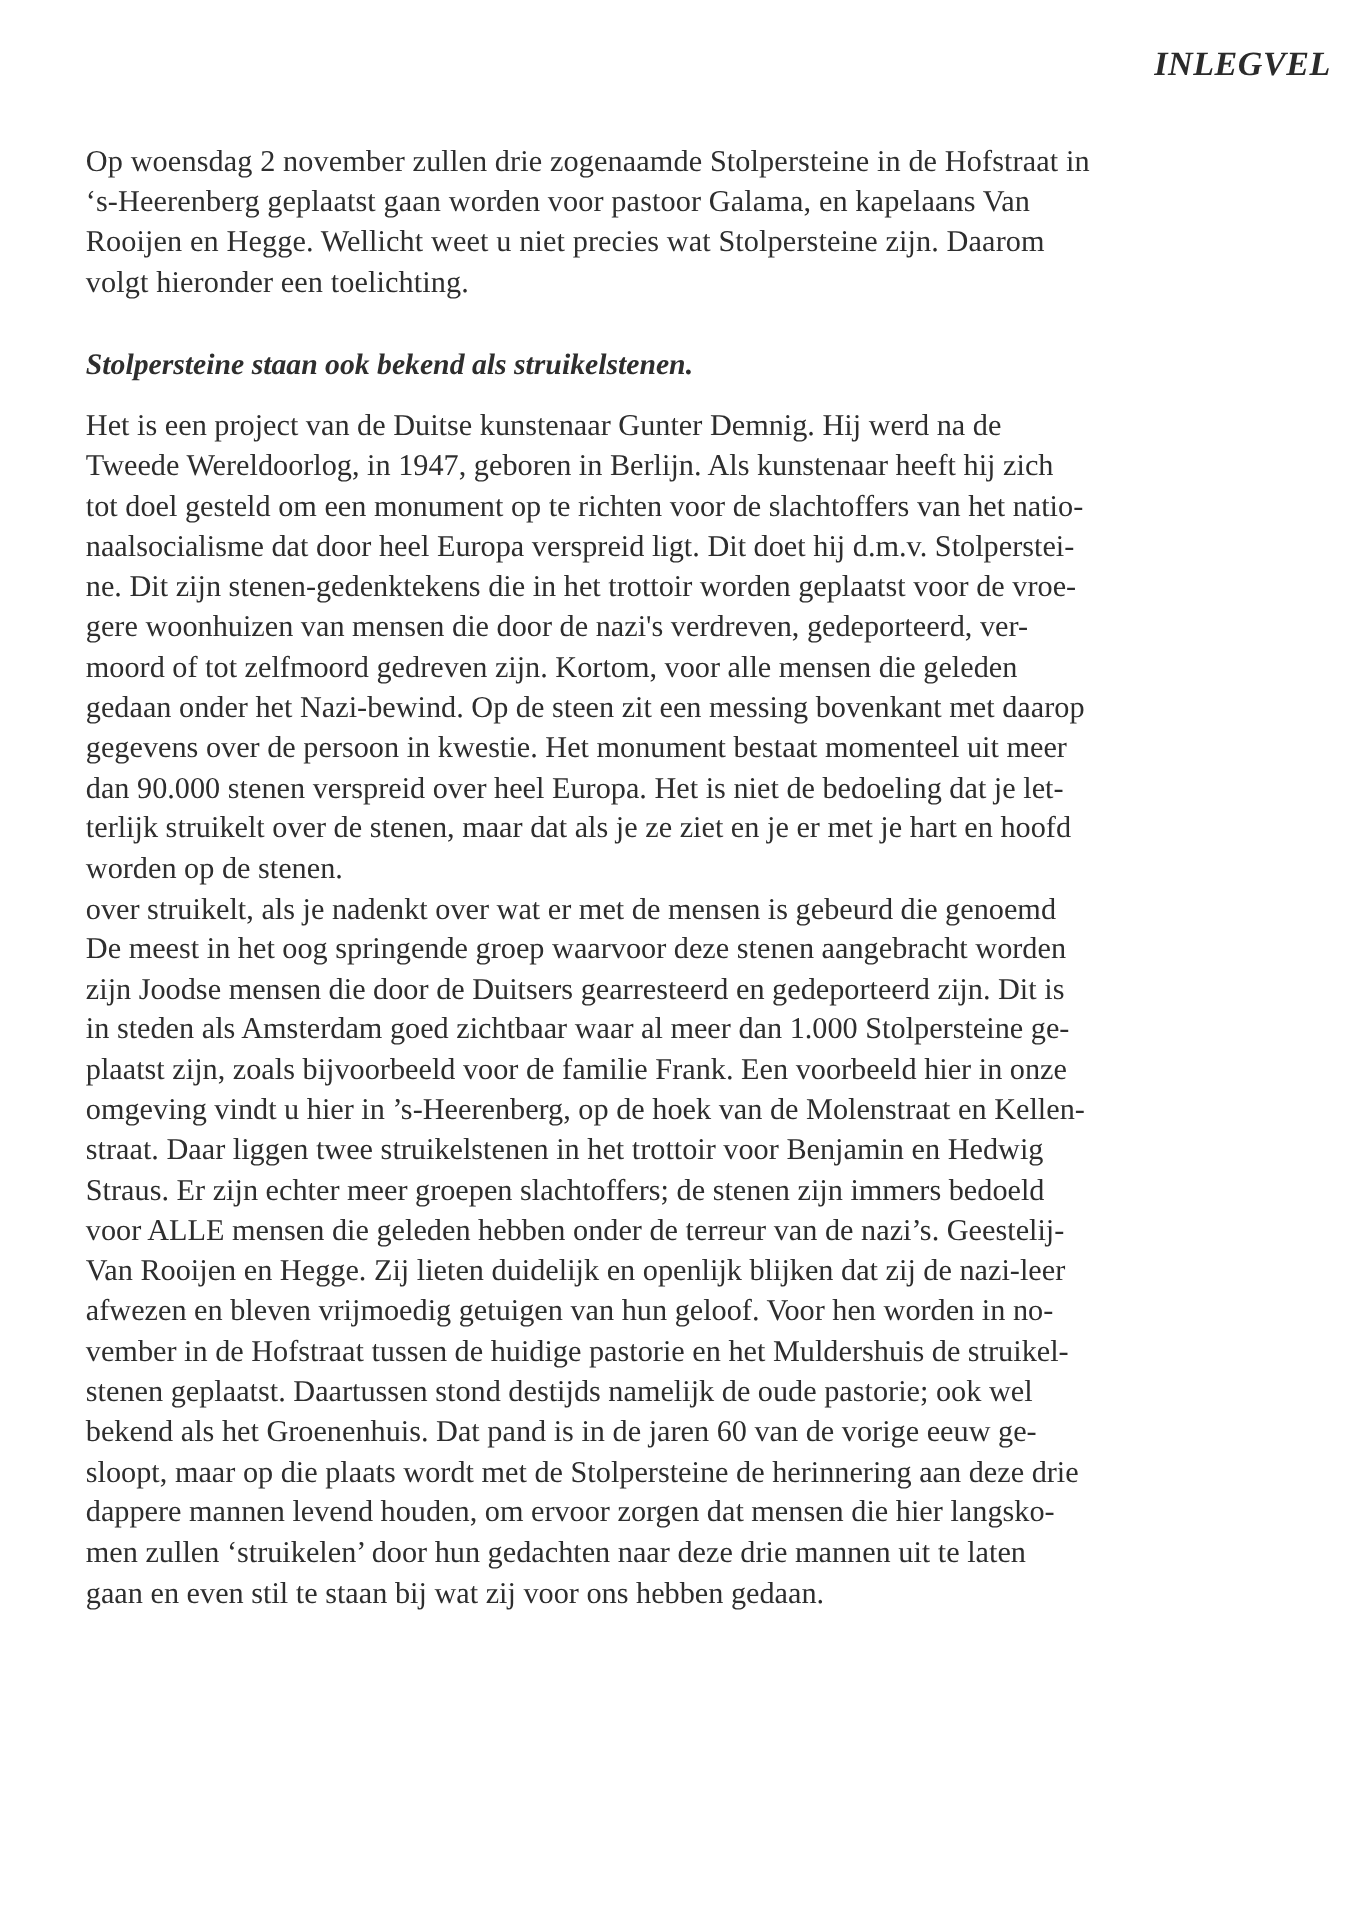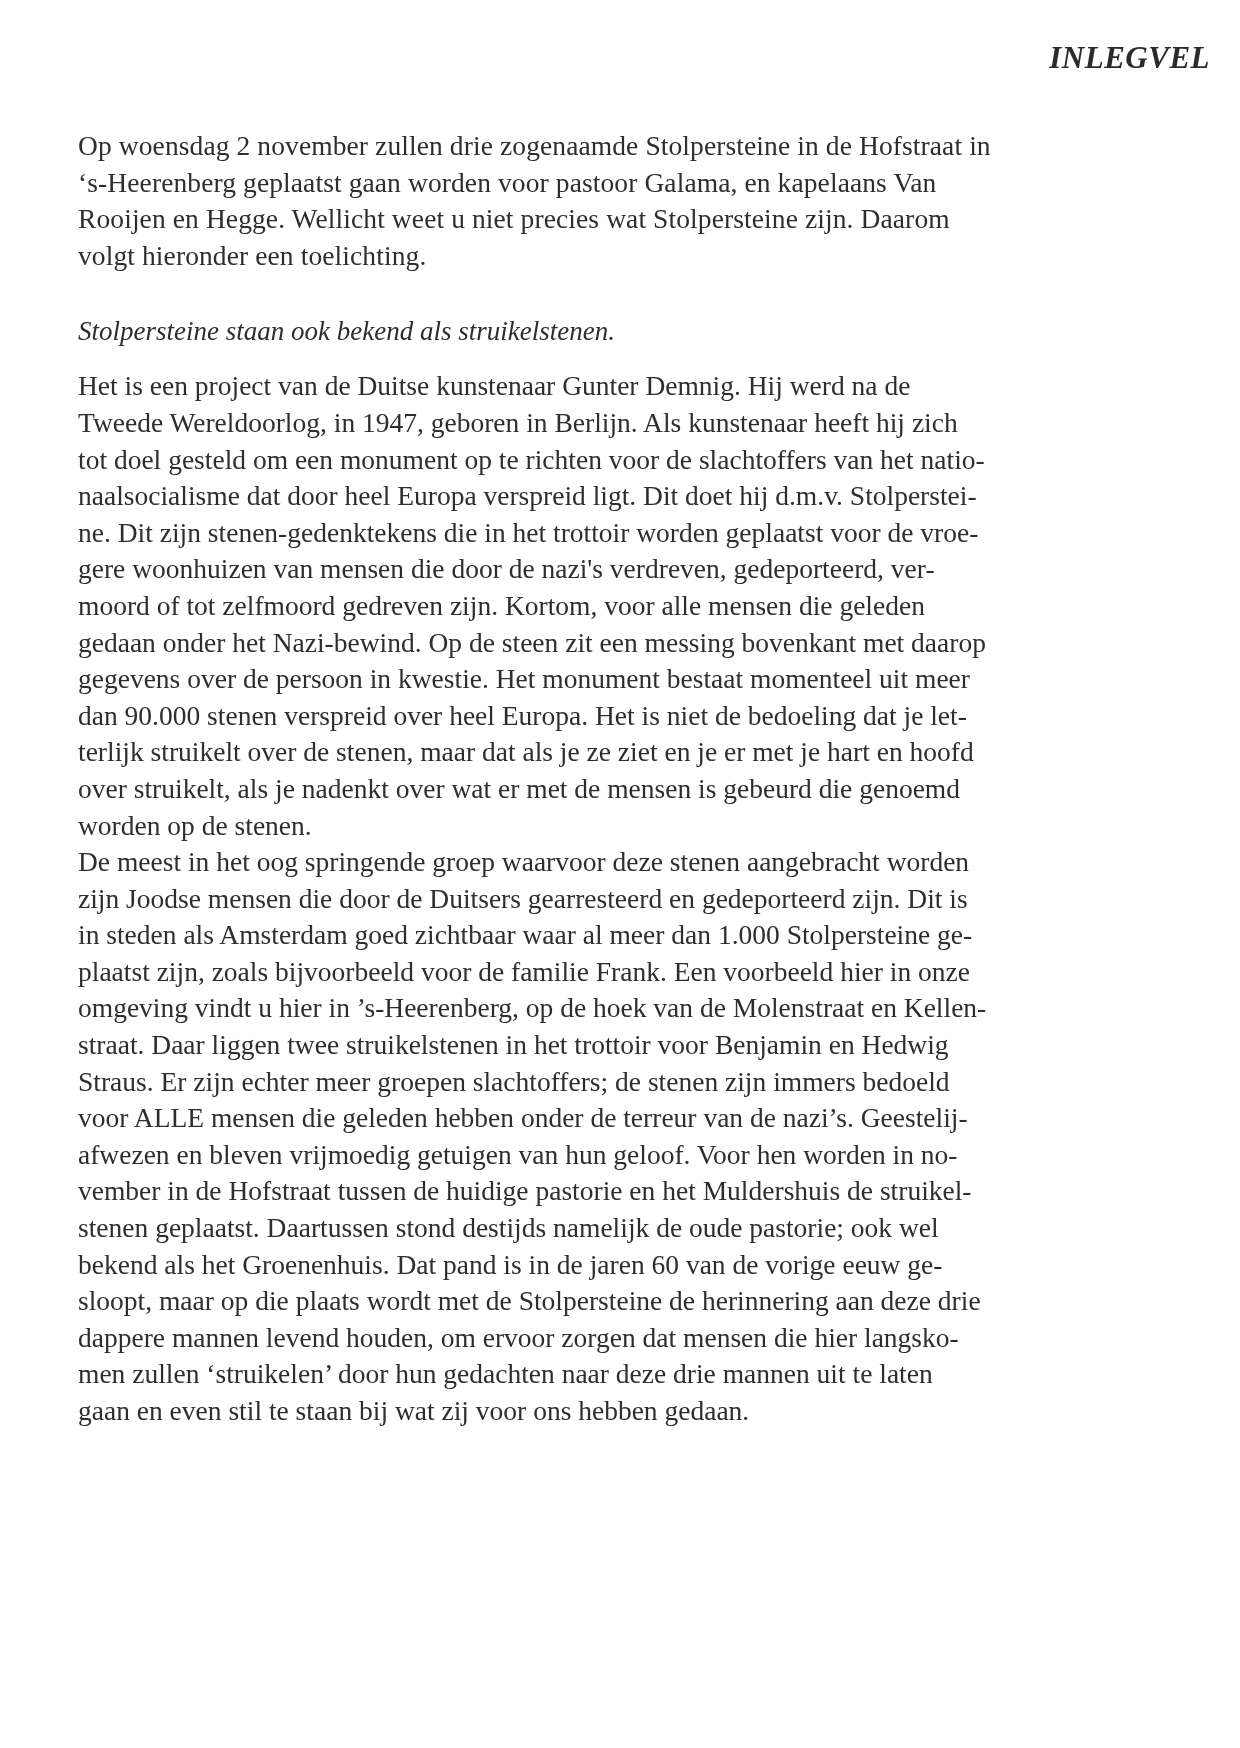--- a/index.html
+++ b/index.html
@@ -30,21 +30,21 @@
     .line {
       display: block;
       white-space: nowrap;
       font-size: 27.5px;
       line-height: 36.6px;
       height: 36.6px;
     }
     .intro .line { letter-spacing: 0.1px; }
     .subheading {
       margin-top: 39px;
-      font-weight: normal;
+      font-weight: bold;
       font-style: italic;
       font-size: 27px;
       line-height: 36px;
       white-space: nowrap;
     }
     .body-text { margin-top: 19px; }
     .body-text .line {
       transform-origin: left center;
     }
   </style>
@@ -68,30 +68,31 @@
     <span class="line">Tweede Wereldoorlog, in 1947, geboren in Berlijn. Als kunstenaar heeft hij zich</span>
     <span class="line">tot doel gesteld om een monument op te richten voor de slachtoffers van het natio-</span>
     <span class="line">naalsocialisme dat door heel Europa verspreid ligt. Dit doet hij d.m.v. Stolperstei-</span>
     <span class="line">ne. Dit zijn stenen-gedenktekens die in het trottoir worden geplaatst voor de vroe-</span>
     <span class="line">gere woonhuizen van mensen die door de nazi's verdreven, gedeporteerd, ver-</span>
     <span class="line">moord of tot zelfmoord gedreven zijn. Kortom, voor alle mensen die geleden</span>
     <span class="line">gedaan onder het Nazi-bewind. Op de steen zit een messing bovenkant met daarop</span>
     <span class="line">gegevens over de persoon in kwestie. Het monument bestaat momenteel uit meer</span>
     <span class="line">dan 90.000 stenen verspreid over heel Europa. Het is niet de bedoeling dat je let-</span>
     <span class="line">terlijk struikelt over de stenen, maar dat als je ze ziet en je er met je hart en hoofd</span>
+    <span class="line">worden op de stenen.</span>
     <span class="line">over struikelt, als je nadenkt over wat er met de mensen is gebeurd die genoemd</span>
-    <span class="line">worden op de stenen.</span>
     <span class="line">De meest in het oog springende groep waarvoor deze stenen aangebracht worden</span>
     <span class="line">zijn Joodse mensen die door de Duitsers gearresteerd en gedeporteerd zijn. Dit is</span>
     <span class="line">in steden als Amsterdam goed zichtbaar waar al meer dan 1.000 Stolpersteine ge-</span>
     <span class="line">plaatst zijn, zoals bijvoorbeeld voor de familie Frank. Een voorbeeld hier in onze</span>
     <span class="line">omgeving vindt u hier in ’s-Heerenberg, op de hoek van de Molenstraat en Kellen-</span>
     <span class="line">straat. Daar liggen twee struikelstenen in het trottoir voor Benjamin en Hedwig</span>
     <span class="line">Straus. Er zijn echter meer groepen slachtoffers; de stenen zijn immers bedoeld</span>
     <span class="line">voor ALLE mensen die geleden hebben onder de terreur van de nazi’s. Geestelij-</span>
+    <span class="line">Van Rooijen en Hegge. Zij lieten duidelijk en openlijk blijken dat zij de nazi-leer</span>
     <span class="line">afwezen en bleven vrijmoedig getuigen van hun geloof. Voor hen worden in no-</span>
     <span class="line">vember in de Hofstraat tussen de huidige pastorie en het Muldershuis de struikel-</span>
     <span class="line">stenen geplaatst. Daartussen stond destijds namelijk de oude pastorie; ook wel</span>
     <span class="line">bekend als het Groenenhuis. Dat pand is in de jaren 60 van de vorige eeuw ge-</span>
     <span class="line">sloopt, maar op die plaats wordt met de Stolpersteine de herinnering aan deze drie</span>
     <span class="line">dappere mannen levend houden, om ervoor zorgen dat mensen die hier langsko-</span>
     <span class="line">men zullen ‘struikelen’ door hun gedachten naar deze drie mannen uit te laten</span>
     <span class="line">gaan en even stil te staan bij wat zij voor ons hebben gedaan.</span>
   </div>
 </div>

